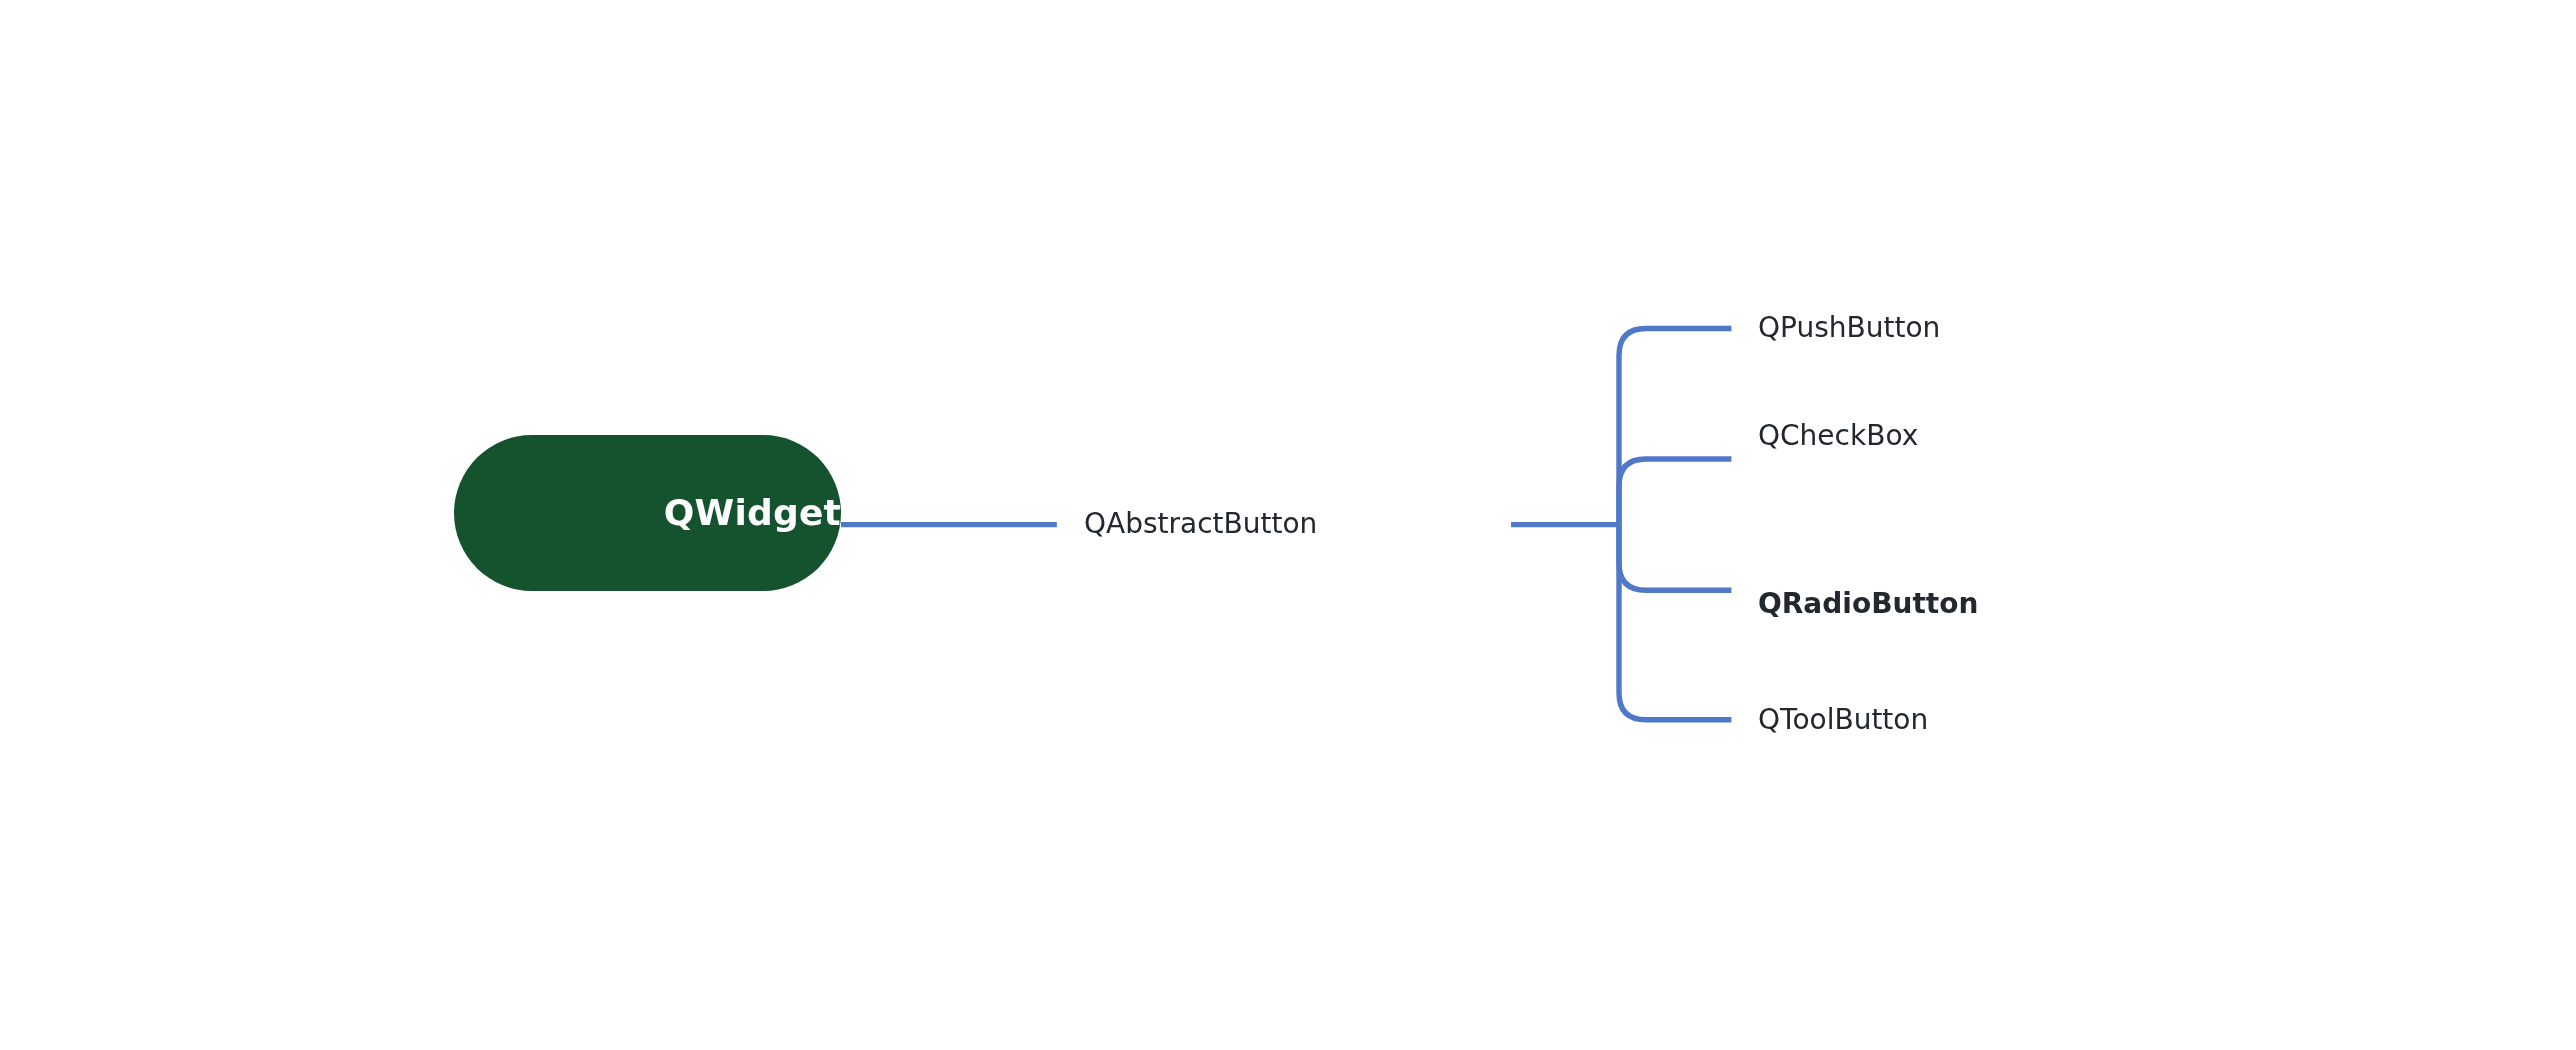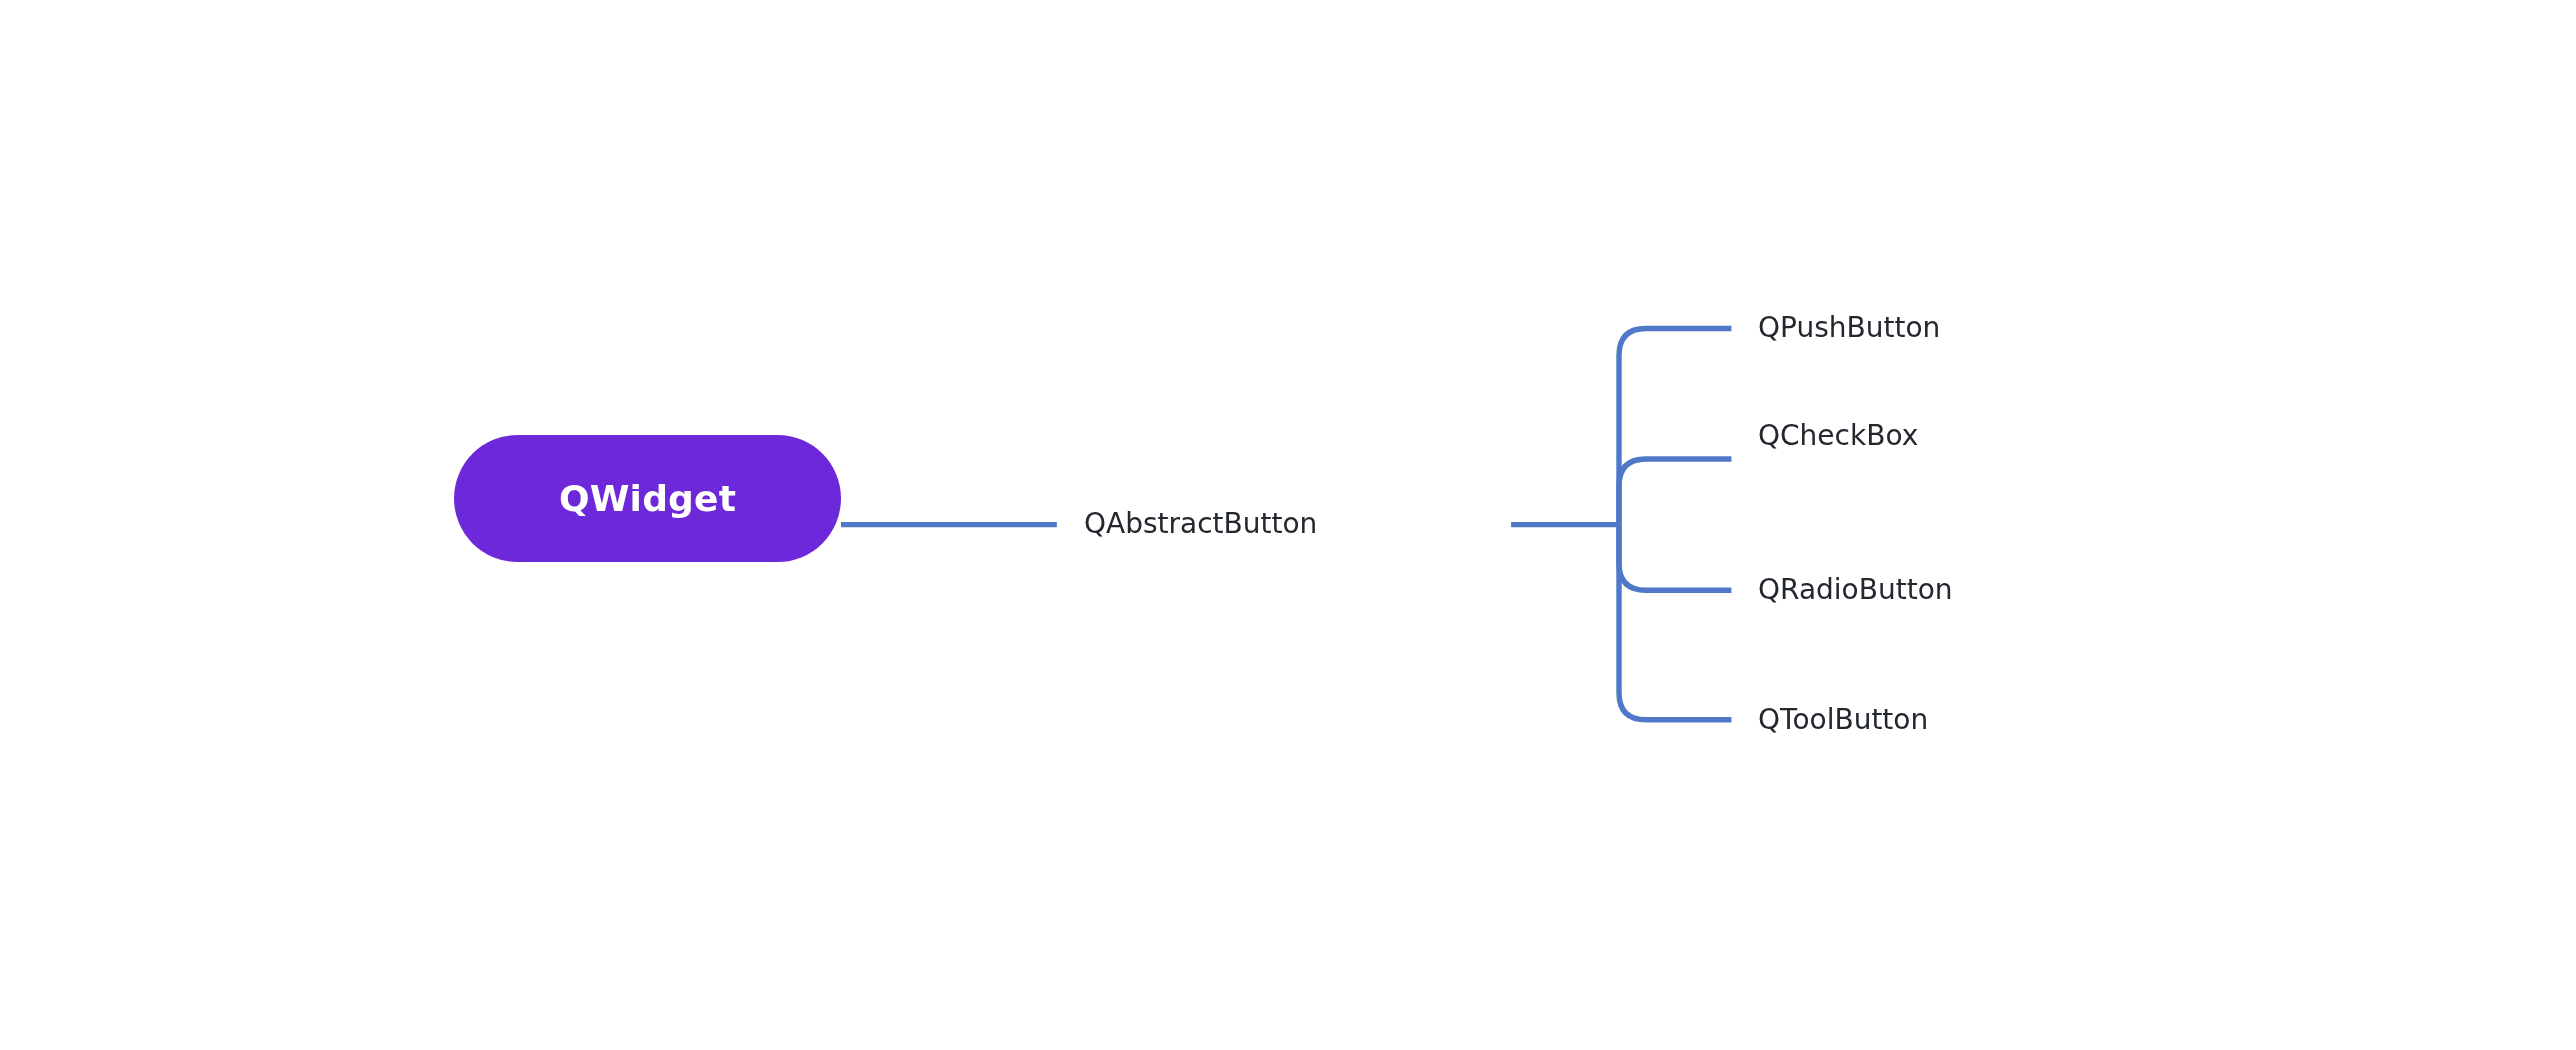--- a/index.html
+++ b/index.html
@@ -25,26 +25,26 @@
     left: 0;
     top: 0;
     width: 2576px;
     height: 1051px;
   }
   .node-root {
     position: absolute;
     left: 454px;
     top: 435px;
     width: 387px;
-    height: 127px;
+    height: 156px;
     border-radius: 90px;
-    background: #6d28d9;
+    background: #14532d;
     display: flex;
     align-items: center;
-    justify-content: center;
+    justify-content: flex-end;
     box-sizing: border-box;
   }
   .node-root-label {
     color: #ffffff;
     font-size: 36px;
     font-weight: bold;
     letter-spacing: 0.2px;
     line-height: 1;
     white-space: nowrap;
     font-family: "DejaVu Sans", "Liberation Sans", sans-serif;
@@ -62,21 +62,21 @@
   .node-branch {
     left: 1084px;
     top: 524px;
     text-align: right;
   }
   .node-leaf {
     left: 1758px;
   }
   .leaf-0 { top: 328px; }
   .leaf-1 { top: 436px; }
-  .leaf-2 { top: 590px; }
+  .leaf-2 { top: 604px; font-weight: bold; }
   .leaf-3 { top: 720px; }
 </style>
 </head>
 <body>
 
 <div id="canvas">
 
   <svg id="links" viewBox="0 0 2864 1168" width="2576" height="1051" xmlns="http://www.w3.org/2000/svg" aria-hidden="true">
     <g fill="none" stroke="#4f78c8" stroke-width="6" stroke-linecap="butt">
       <path d="M 935 583 L 1175 583"></path>

